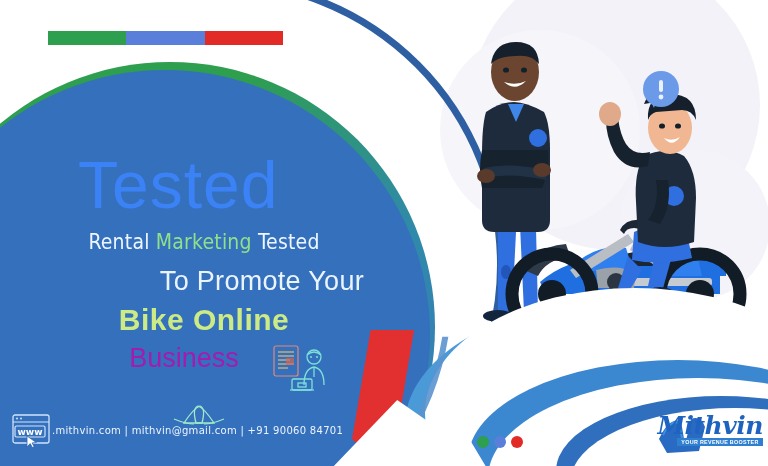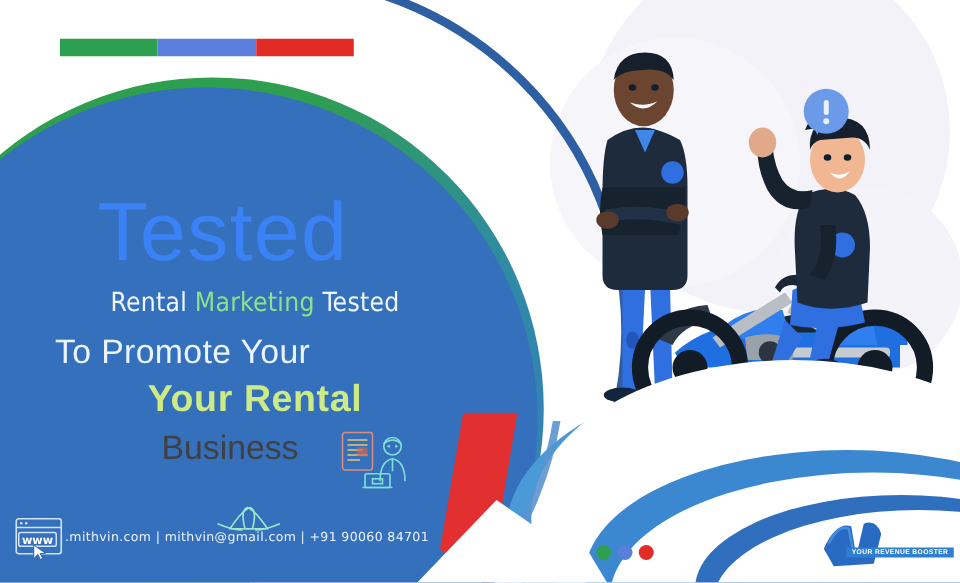--- a/index.html
+++ b/index.html
@@ -112,33 +112,33 @@
     color:#3b82f6;letter-spacing:1px;
   }
   .h-line2{
     position:absolute;left:54px;top:232px;width:300px;text-align:center;
     font-size:21px;line-height:21px;font-weight:400;
     color:#eef6ff;letter-spacing:.2px;
     font-family:"DejaVu Sans Condensed","Liberation Sans",sans-serif;
   }
   .h-line2 .accent{color:#8fe08a;margin-top:35px;}
   .h-line3{
-    position:absolute;left:44px;top:268px;width:320px;text-align:left;
+    position:absolute;left:44px;top:268px;width:320px;text-align:right;
     font-size:27px;line-height:27px;font-weight:400;
     color:#eaf4ff;letter-spacing:.3px;
   }
   .h-line4{
     position:absolute;left:44px;top:305px;width:320px;text-align:center;
     font-size:30px;line-height:30px;font-weight:bold;
     color:#cdeb84;letter-spacing:.5px;
   }
   .h-line5{
     position:absolute;left:34px;top:345px;width:300px;text-align:center;
     font-size:27px;line-height:27px;font-weight:400;
-    color:#404040;
+    color:#a21caf;
   }
 
   
   .biz-icon{position:absolute;left:272px;top:343px;width:62px;height:50px;}
 
   
   .divider{position:absolute;left:34px;top:404px;width:330px;height:24px;}
 
   
   .contact{
@@ -297,21 +297,21 @@
   <div class="topbar">
     <i style="background:#2e9e4f"></i>
     <i style="background:#5a7fdb"></i>
     <i style="background:#e22b26"></i>
   </div>
 
   <div class="copy">
     <div class="h-tested">Tested</div>
     <div class="h-line2"><span>Rental </span><span class="accent">Marketing</span><span> Tested</span></div>
     <div class="h-line3">To Promote Your</div>
-    <div class="h-line4">Your Rental</div>
+    <div class="h-line4">Bike Online</div>
     <div class="h-line5">Business</div>
   </div>
 
   <div class="biz-icon">
     <svg viewBox="0 0 62 50" width="62" height="50">
       <rect x="2" y="3" width="24" height="30" rx="2" fill="none" stroke="#e08a7a" stroke-width="1.2"></rect>
       <g stroke="#f0c36a" stroke-width="1.1">
         <line x1="6" y1="9" x2="22" y2="9"></line>
           <line x1="6" y1="13" x2="22" y2="13"></line>
         <line x1="6" y1="17" x2="18" y2="17"></line>
@@ -371,16 +371,17 @@
     <span style="background:#2e9e4f"></span>
     <span style="background:#5a7fdb"></span>
     <span style="background:#e22b26"></span>
   </div>
 
   <div class="logo">
     <svg viewBox="0 0 108 56" width="108" height="56" style="position:absolute;left:0;top:0;">
       <path d="M4 34 Q14 12 26 16 L30 40 L36 14 Q46 10 50 22 L44 46 L12 48 Z" fill="#1e63c0" opacity=".95"></path>
       <path d="M8 30 Q16 14 24 18 L28 38" fill="none" stroke="#3f8fe0" stroke-width="2"></path>
     </svg>
+    <div class="logo-word" style="text-align:right;padding-right:2px;">Mithvin</div>
     <div class="logo-tag">Your Revenue Booster</div>
   </div>
 
 </div>
 
 </body></html>

